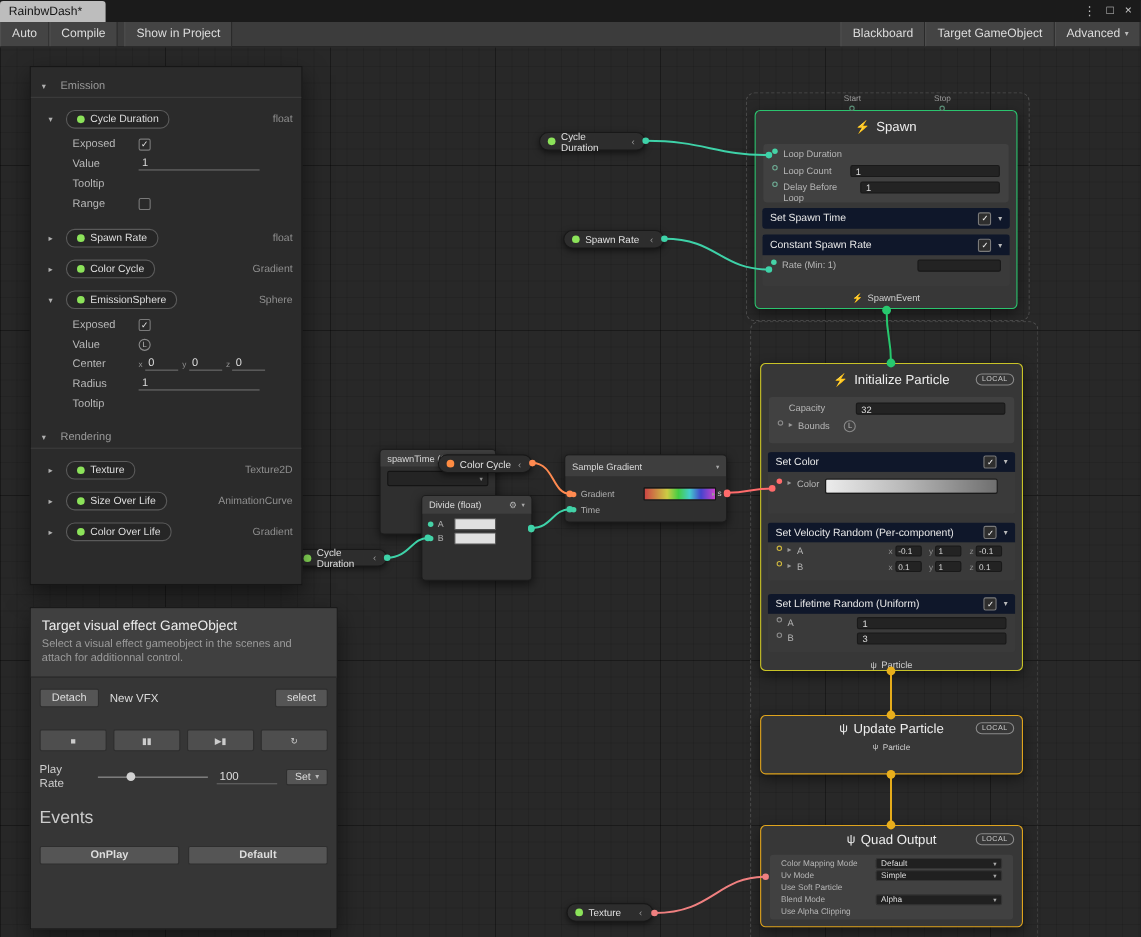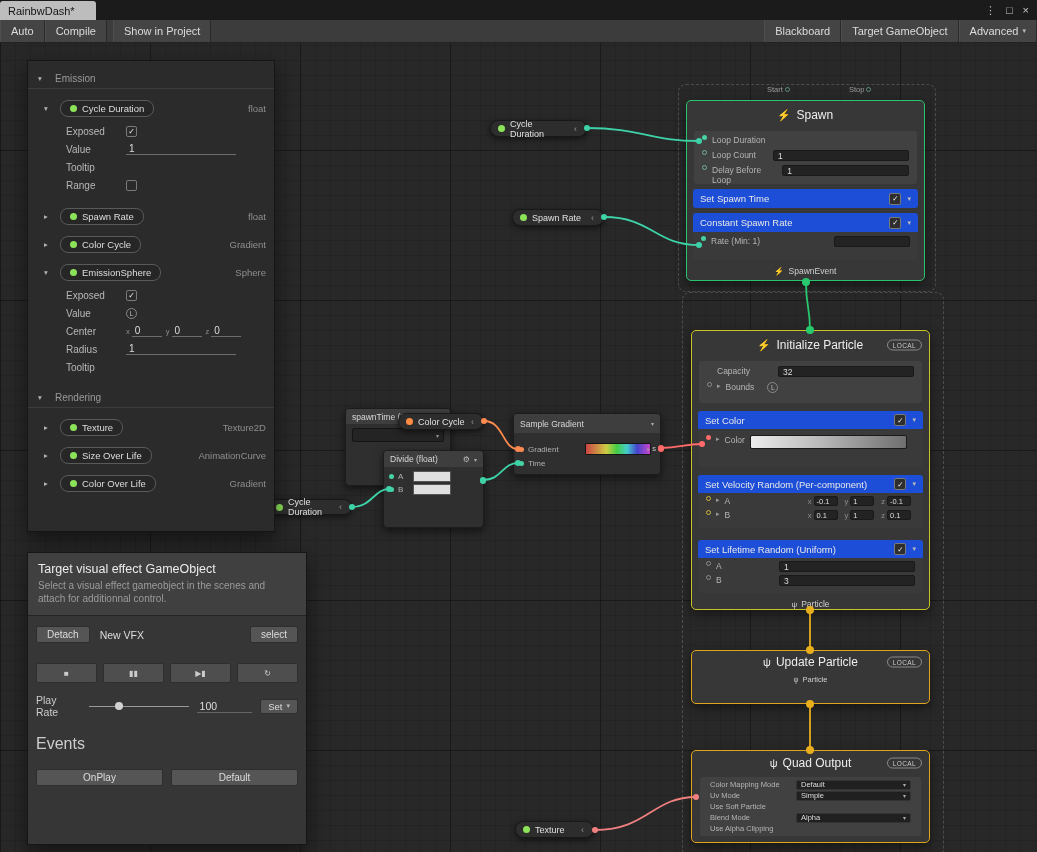--- a/index.html
+++ b/index.html
@@ -53,28 +53,28 @@
   .pdot.teal{background:#46d2a6;}
   .pdot.red{background:#ff6b6b;}
   .pdot.orange{background:#ff8a50;}
   .pdot.hollow{background:transparent;border:1px solid #6fae96;box-sizing:border-box;}
   .pdot.hgray{background:transparent;border:1px solid #8a8a8a;box-sizing:border-box;}
   .pdot.hyellow{background:transparent;border:1px solid #cdb63e;box-sizing:border-box;}
   .sfield{margin-left:auto;width:136px;height:11px;background:#232323;border:1px solid #191919;border-radius:2px;
           font-size:8.5px;color:#ddd;display:flex;align-items:center;padding:0 4px;box-sizing:border-box;}
   .sfield.w76{margin-left:auto;width:76px;}
   .block{margin:8px 6px 0;background:#3a3a3a;border-radius:3px;overflow:hidden;}
-  .block-bar{height:18px;background:#1d4ed8;display:flex;align-items:center;padding:0 7px;font-size:9.5px;color:#e8e8e8;}
+  .block-bar{height:18px;background:#0f172a;display:flex;align-items:center;padding:0 7px;font-size:9.5px;color:#e8e8e8;}
   .block-bar.solo{margin:5px 6px 0;border-radius:3px;height:19px;}
   .bb-cb{margin-left:auto;width:10px;height:10px;background:#2e2e2e;border:1px solid #7a7a7a;border-radius:2px;
          display:flex;align-items:center;justify-content:center;font-size:7.5px;color:#efefef;flex:none;}
   .bb-caret{margin-left:6px;font-size:7px;color:#bbb;flex:none;}
   .ctx-footer{display:flex;justify-content:center;align-items:center;gap:4px;font-size:8.5px;color:#cfcfcf;margin-top:6px;}
   .ctx-footer .ic{font-size:8px;}
-  .tport{position:absolute;top:-16px;display:flex;flex-direction:row;align-items:center;gap:2px;
+  .tport{position:absolute;top:-16px;display:flex;flex-direction:column;align-items:center;gap:2px;
          font-size:7.5px;color:#9b9b9b;}
   .tdot{width:5px;height:5px;border:1px solid #5b8f77;border-radius:50%;background:#262626;box-sizing:border-box;}
   .grad-bar{margin-left:auto;margin-right:8px;width:156px;height:12px;border:1px solid #1a1a1a;border-radius:2px;
             background:linear-gradient(90deg,#ececec,#b9b9b9 45%,#6f6f6f);}
   .minigrp{margin-left:auto;display:flex;align-items:center;gap:2px;margin-right:4px;}
   .axis{font-size:7.5px;color:#8f8f8f;margin-left:5px;}
   .mini{width:24px;height:10px;background:#232323;border:1px solid #191919;border-radius:2px;color:#ddd;font-size:7.5px;
         display:flex;align-items:center;padding:0 2px;box-sizing:border-box;}
   .lcirc{width:11px;height:11px;border:1px solid #8a8a8a;border-radius:50%;color:#bbb;font-size:7px;
          display:flex;align-items:center;justify-content:center;flex:none;box-sizing:border-box;}
@@ -144,21 +144,21 @@
   .tg-playrow{display:flex;gap:6px;margin:20px 8px 0;}
   .pbtn{flex:1;height:18px;background:#4e4e4e;border:1px solid #2e2e2e;border-radius:2px;color:#ccc;font-size:8px;
       display:flex;align-items:center;justify-content:center;}
   .tg-rate{display:flex;align-items:center;margin:11px 8px 0;font-size:10.5px;color:#ccc;gap:8px;}
   .slider{position:relative;width:100px;height:10px;}
   .track{position:absolute;left:0;right:0;top:5px;height:1px;background:#9a9a9a;}
   .thumb{position:absolute;left:26px;top:1px;width:8px;height:8px;border-radius:50%;background:#d2d2d2;}
   .rate-val{width:50px;border-bottom:1px solid #666;font-size:10.5px;color:#ddd;padding:0 3px;}
   .setbtn{height:15px;font-size:9.5px;gap:4px;padding:0 7px;}
   .tg-events{margin:17px 8px 16px;font-size:16px;color:#ccc;}
-  .tg-evrow{display:flex;gap:8px;margin:16px 8px 0;}
+  .tg-evrow{display:flex;gap:8px;margin:16px 8px 0;font-weight:bold;}
   .ebtn{flex:1;height:17px;}
 </style>
 </head>
 <body>
 
 <div id="root">
 
   <div id="canvas">
 
     <div class="sysbox" style="left:678px;top:84px;width:256px;height:206px"></div>

